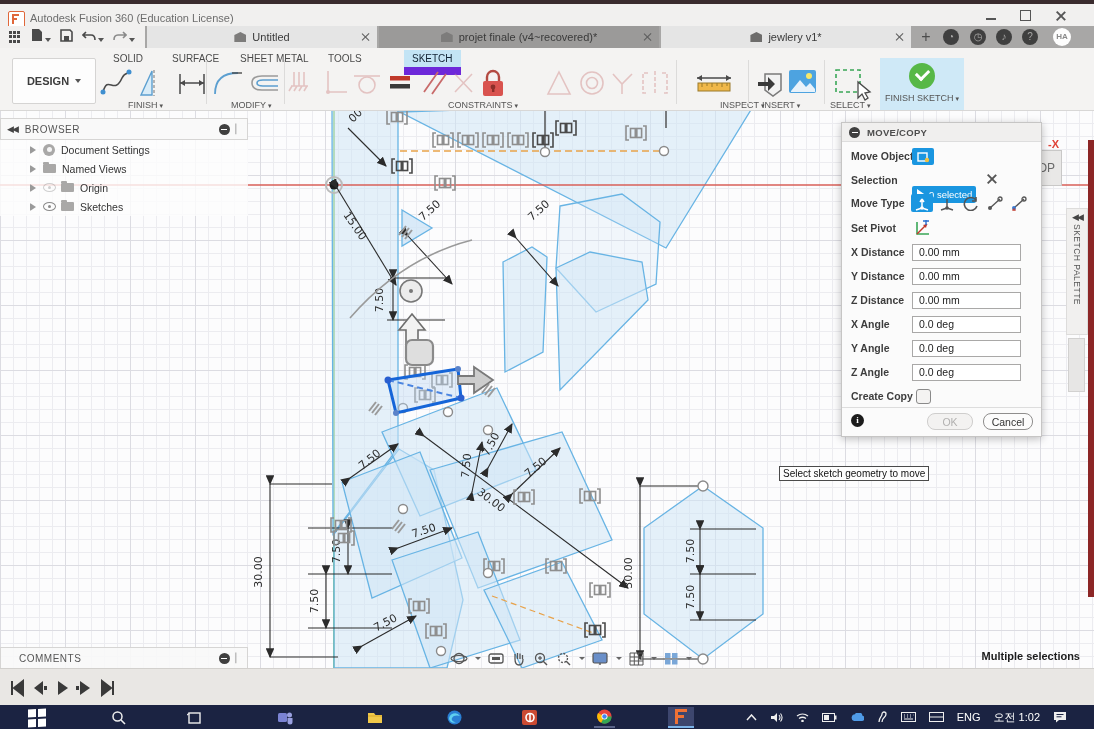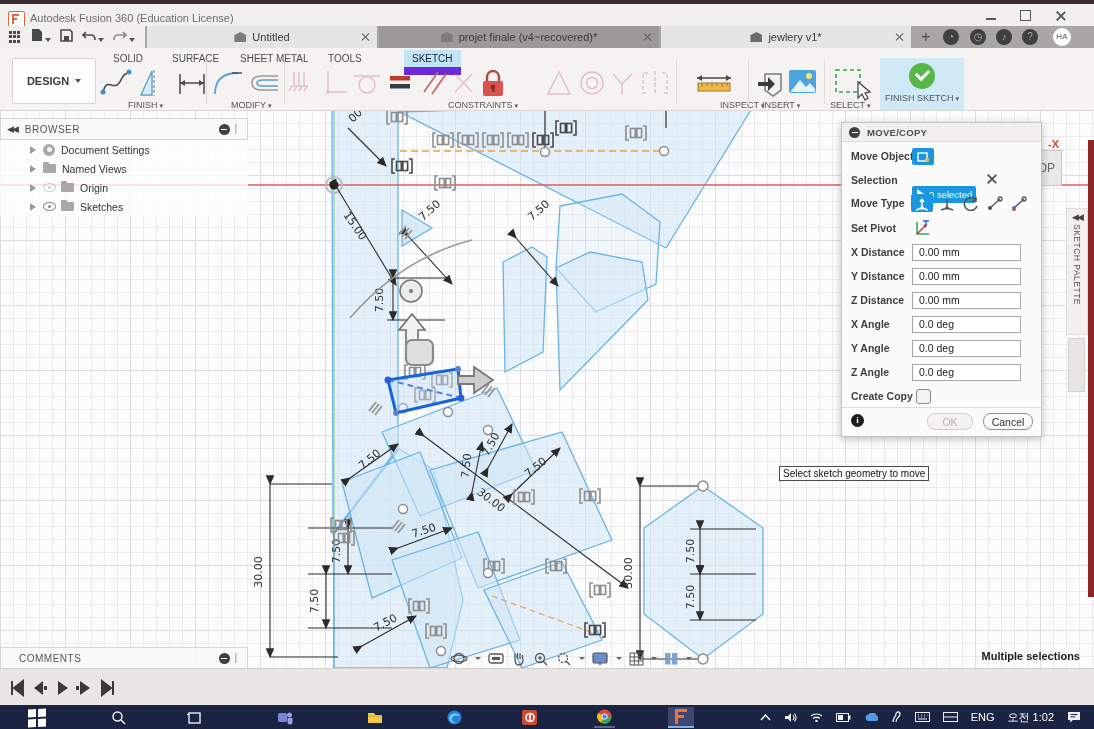--- a/index.html
+++ b/index.html
@@ -117,21 +117,21 @@
   .info-i{position:absolute;left:9px;top:6px;width:13px;height:13px;border-radius:50%;background:#1c1c1c;color:#fff;font-size:9px;font-weight:bold;text-align:center;line-height:13px;font-family:"Liberation Serif",serif;}
   .chk{position:absolute;left:74px;top:2px;width:13px;height:13px;border:1.4px solid #8a8a8a;border-radius:3px;background:#f4f3f2;}
   
   .timeline{left:0;top:668px;width:1094px;height:37px;background:#e9e7e4;border-top:1px solid #d2d0cd;}
   
   .taskbar{left:0;top:705px;width:1094px;height:24px;background:#1b2342;display:flex;align-items:center;}
   .tk{position:absolute;top:707px;width:21px;height:21px;display:flex;align-items:center;justify-content:center;}
   .tk.activeapp{background:#3d466e;border-bottom:2px solid #7ab2e8;box-sizing:border-box;}
   .win9{display:grid;grid-template-columns:8px 8px;grid-gap:1.5px;transform:skewY(-3deg);}
   .win9 b{width:8px;height:8px;background:#fff;}
-  .tkright{position:absolute;top:705px;right:0;height:24px;display:flex;align-items:center;gap:13px;padding-right:13px;color:#fff;font-size:11px;}
+  .tkright{position:absolute;top:705px;right:0;height:24px;display:flex;align-items:center;gap:13px;padding-right:27px;color:#fff;font-size:11px;}
   .fusion-f{position:relative;width:14px;height:15px;}
   .fusion-f i{position:absolute;background:#ef7134;}
   .fusion-f .f1{left:1px;top:0;width:3px;height:15px;}
   .fusion-f .f2{left:1px;top:0;width:12px;height:3px;}
   .fusion-f .f3{left:1px;top:6px;width:9px;height:3px;}
 </style>
 </head>
 <body>
 
 <div id="app">

